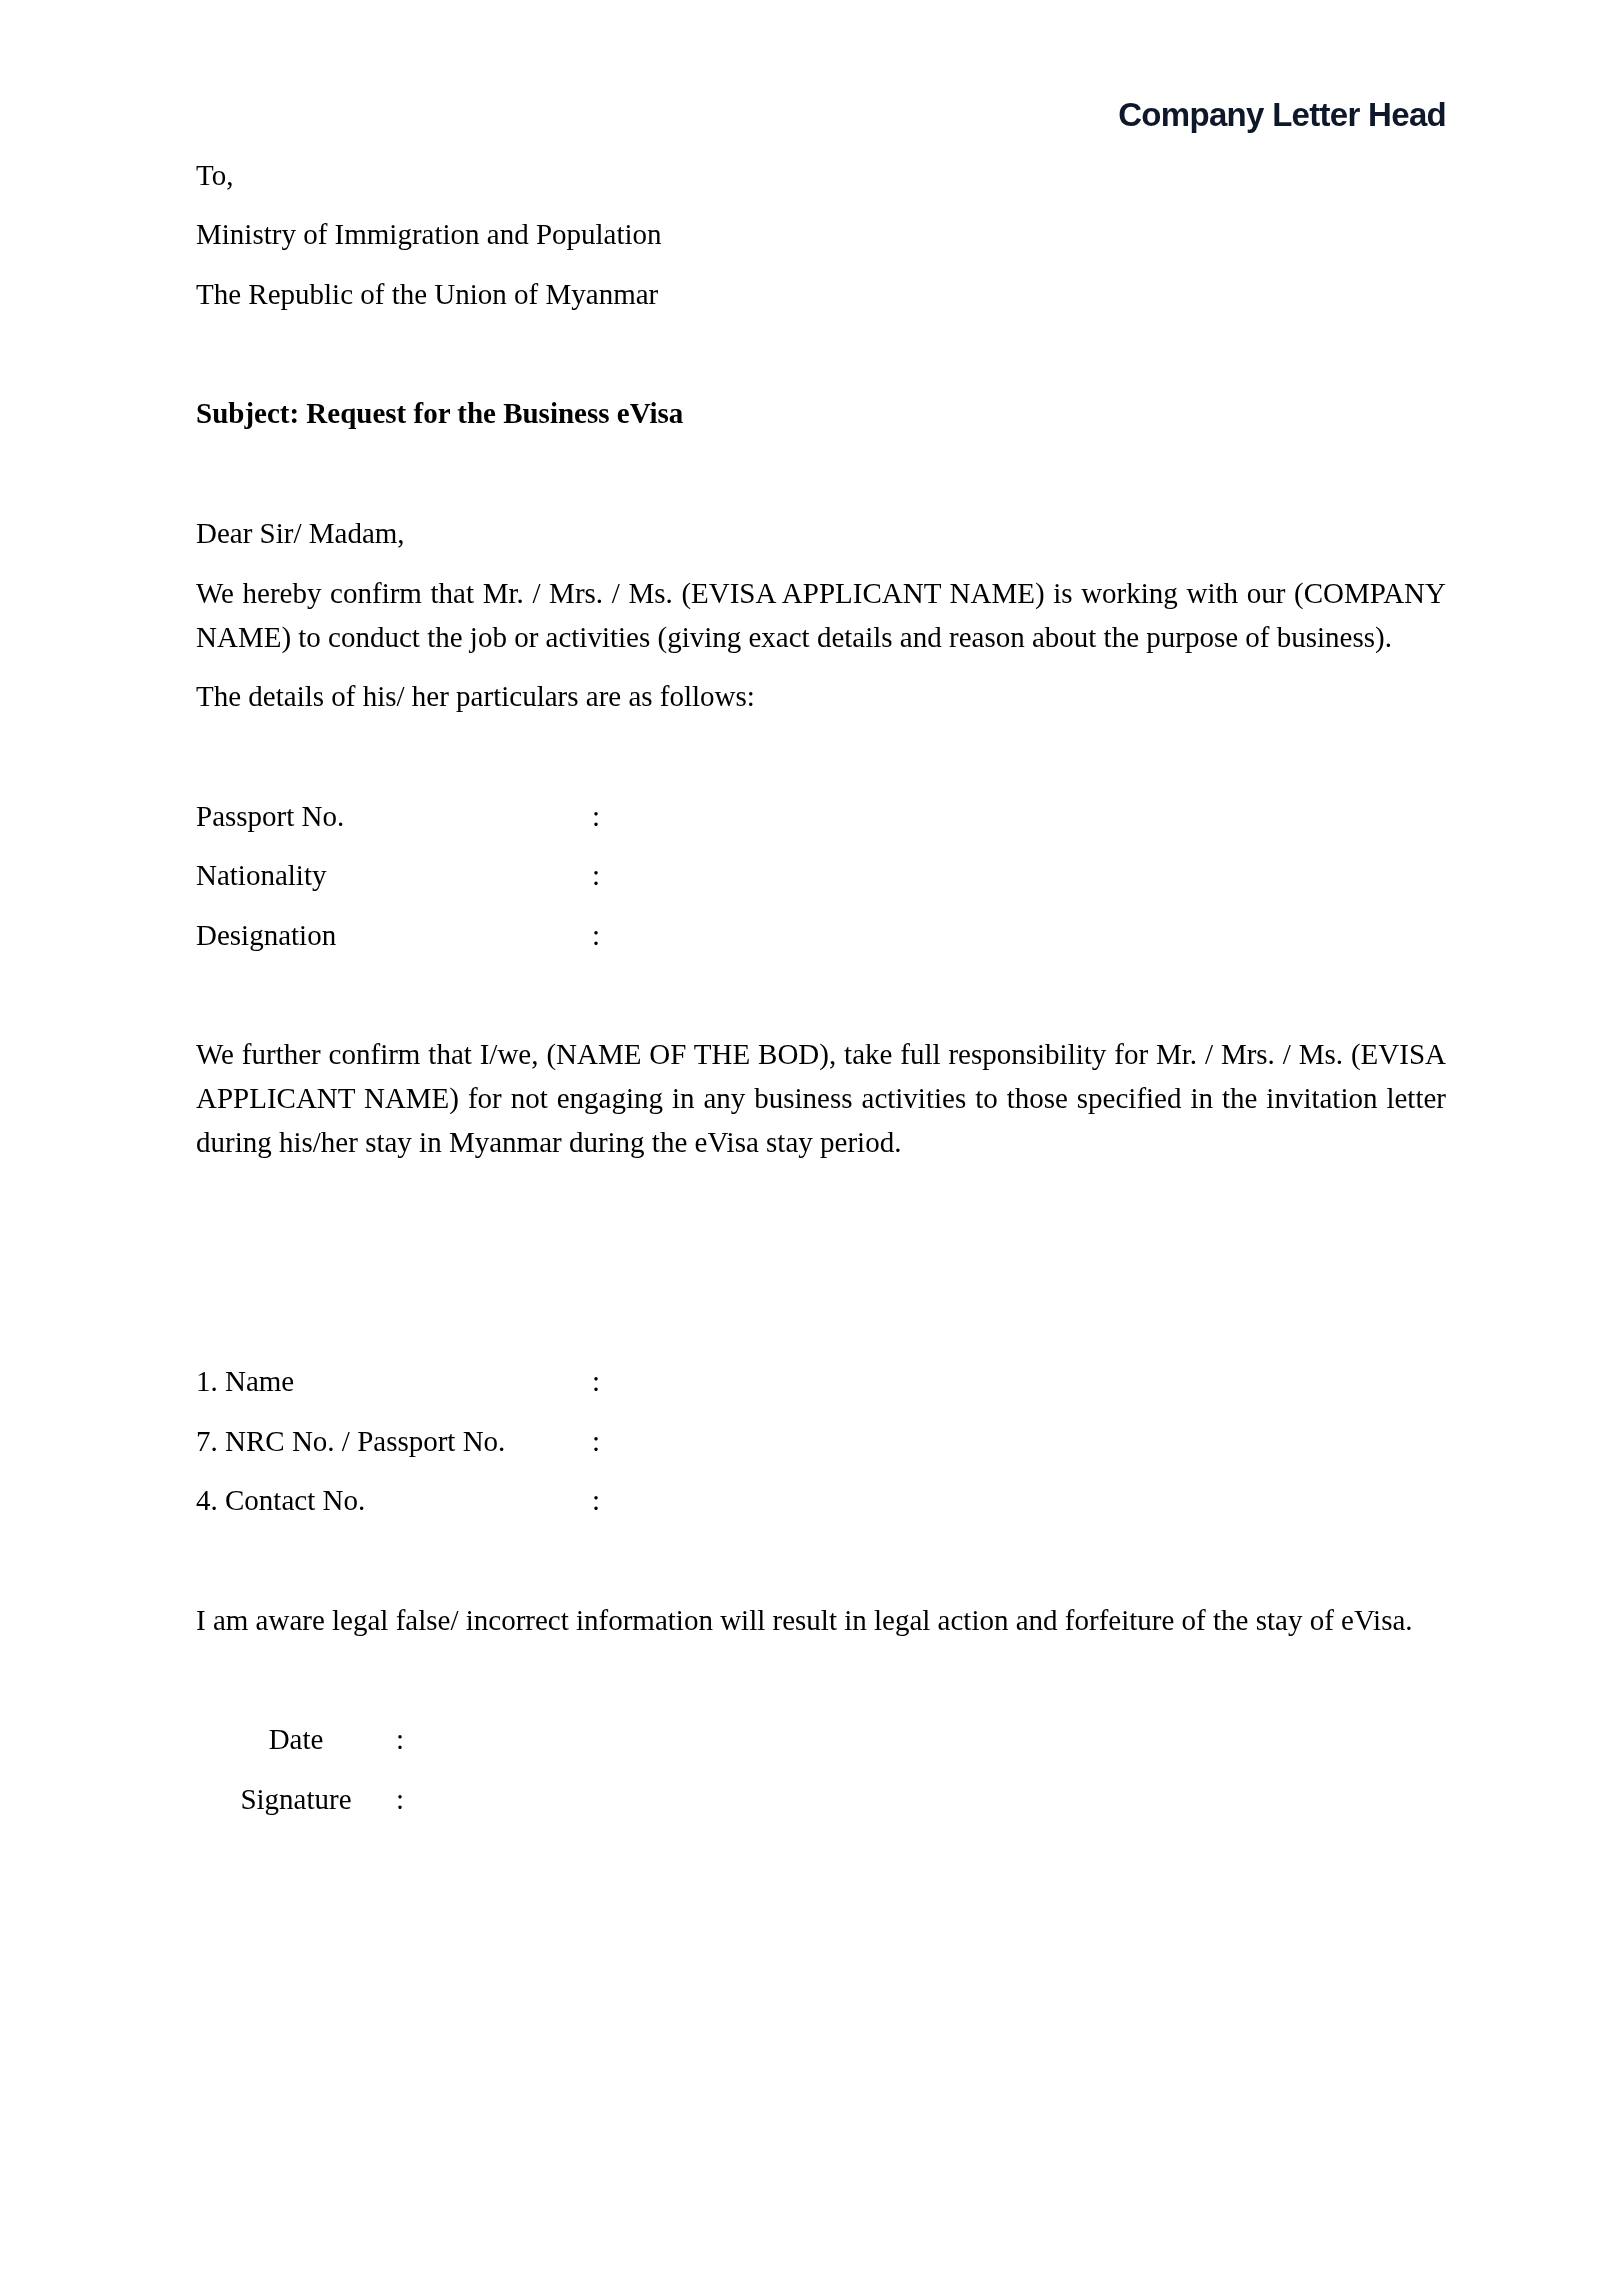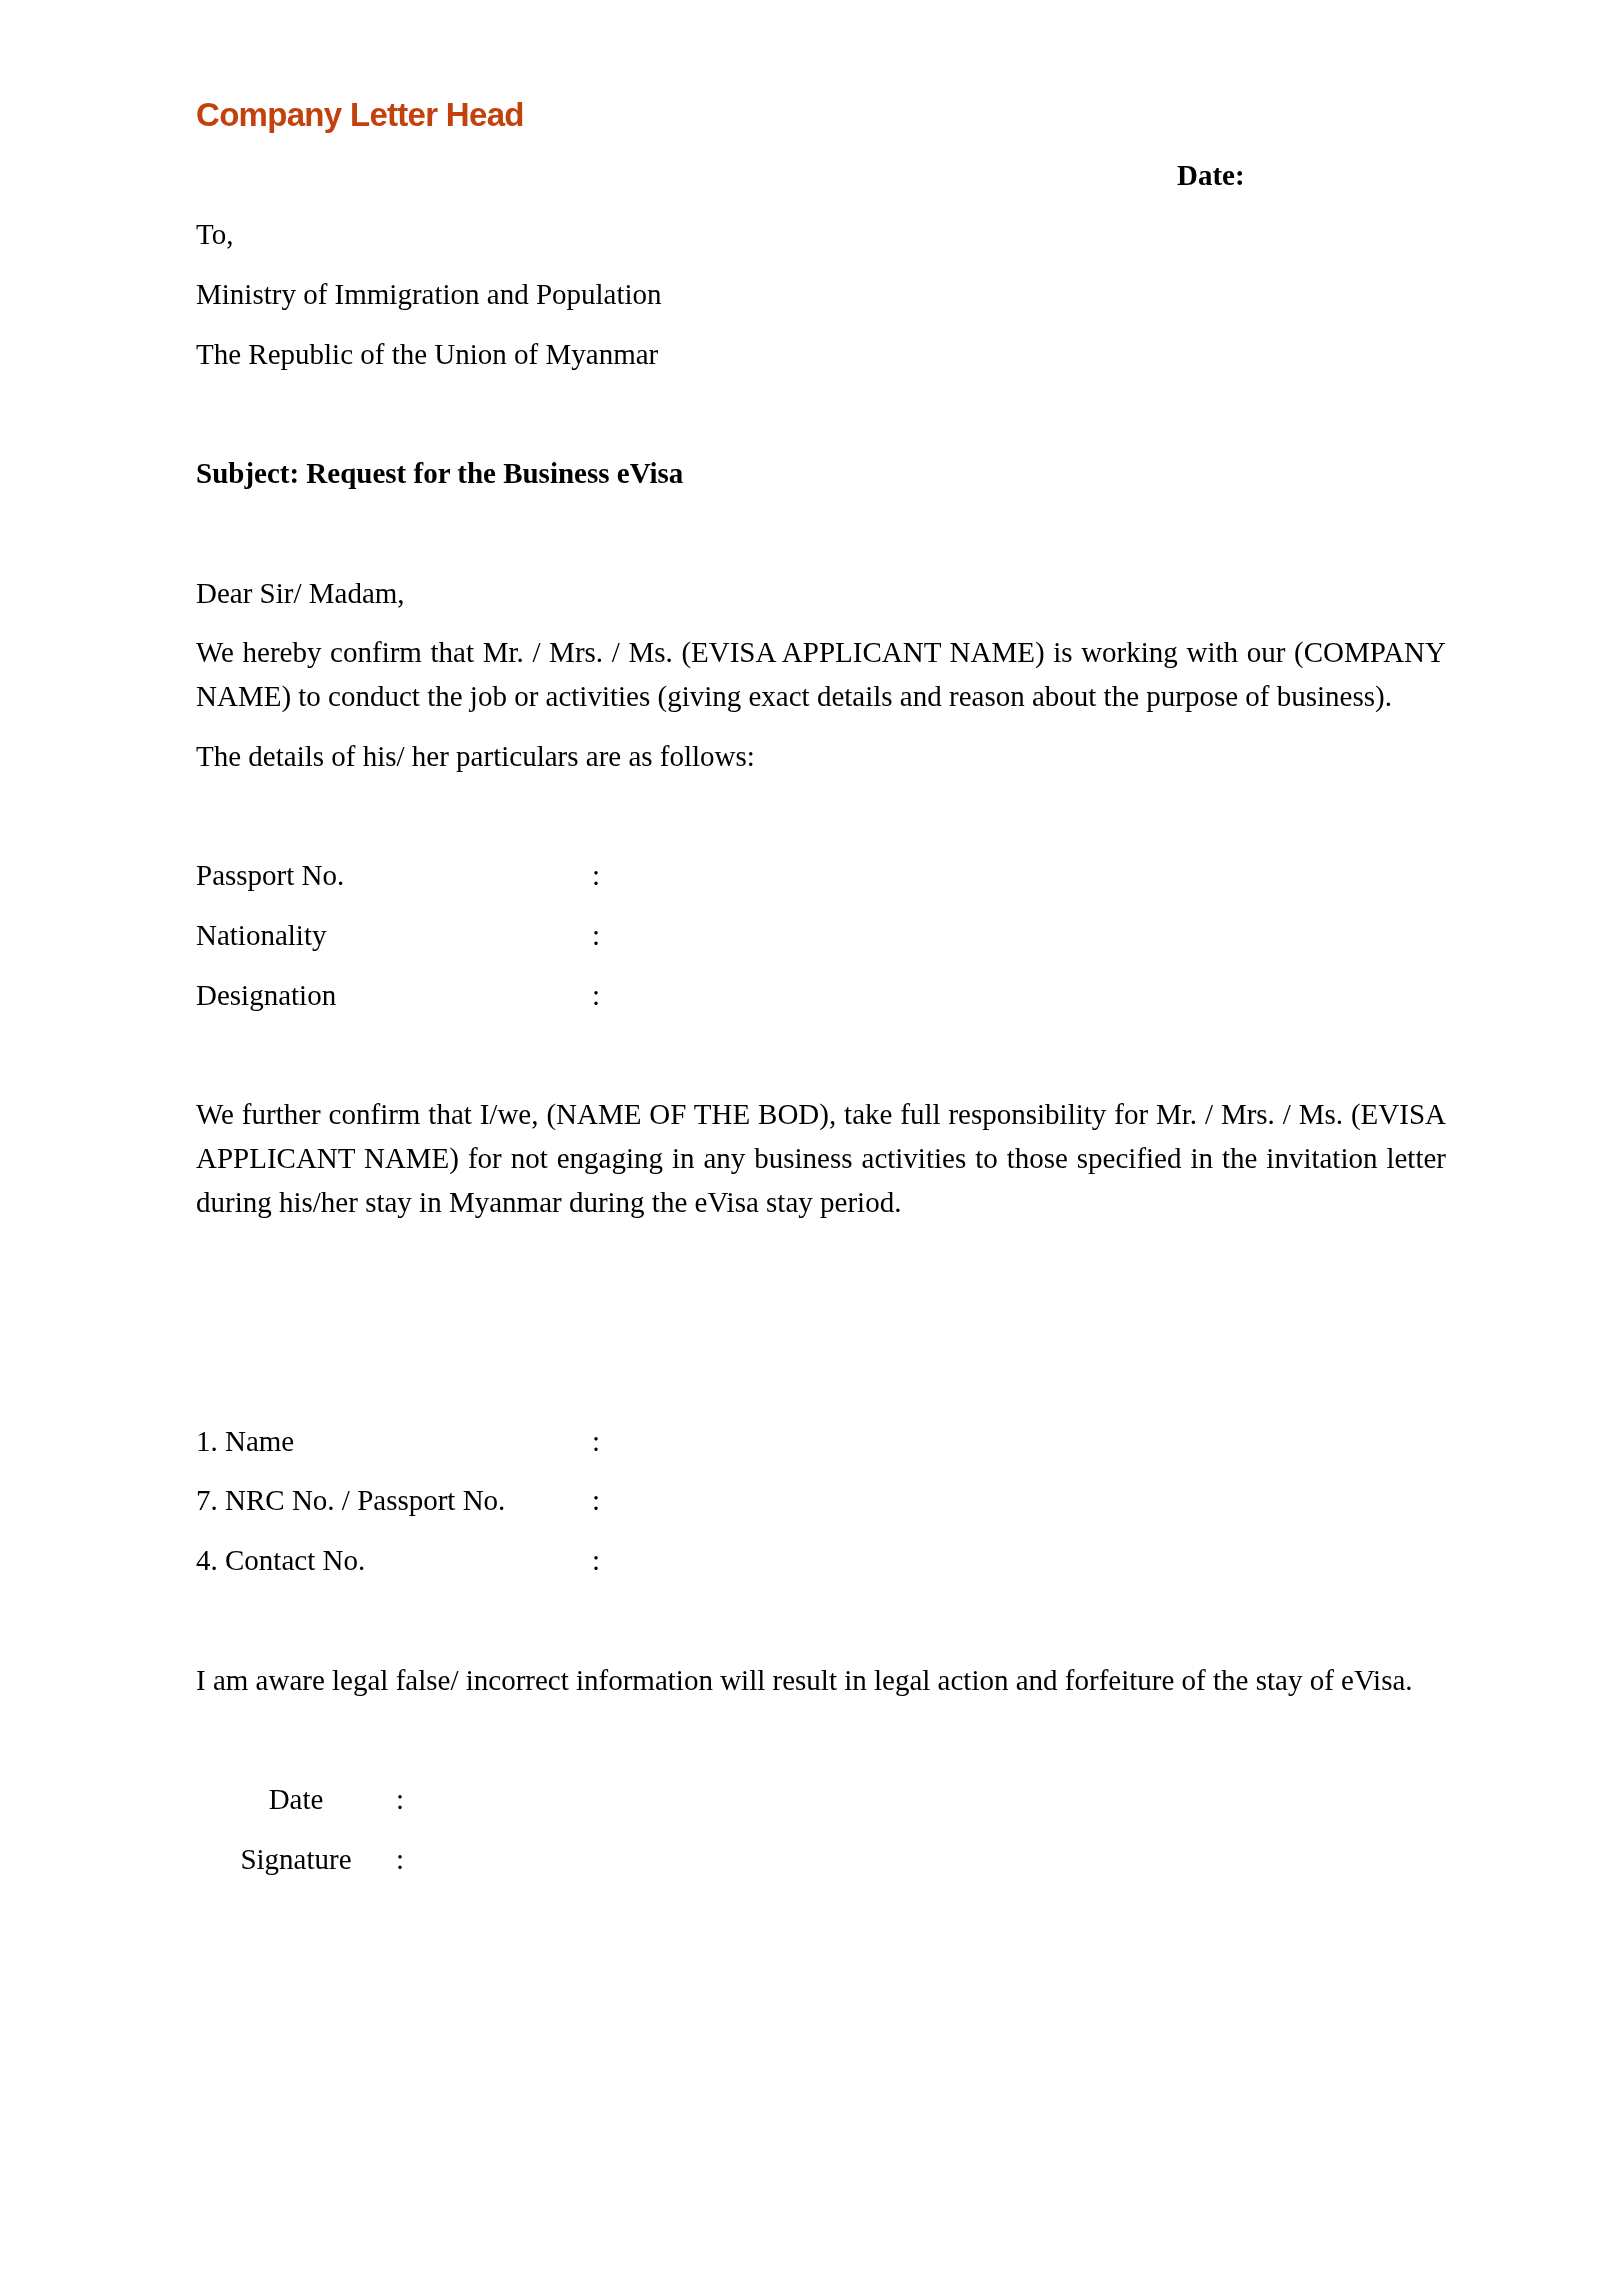--- a/index.html
+++ b/index.html
@@ -20,26 +20,26 @@
     color: #000000;
   }
   .pblock {
     margin: 0 0 15.7px 0;
     min-height: 44px;
   }
   .blank {
     height: 44px;
   }
   .letterhead {
-    text-align: left;
+    text-align: right;
     font-family: "Liberation Sans", "DejaVu Sans", sans-serif;
     font-weight: bold;
     font-size: 33px;
     letter-spacing: -0.7px;
-    color: #c2410c;
+    color: #0f172a;
   }
   .date-line {
     padding-left: 981px;
   }
   .bold {
     font-weight: bold;
   }
   .justify {
     text-align: justify;
   }
@@ -56,21 +56,20 @@
     text-align: center;
   }
 </style>
 </head>
 <body>
 
 <div class="page">
 
   <div class="pblock letterhead">Company Letter Head</div>
 
-  <div class="pblock date-line"><span class="bold">Date:</span></div>
 
   <div class="pblock">To,</div>
   <div class="pblock">Ministry of Immigration and Population</div>
   <div class="pblock">The Republic of the Union of Myanmar</div>
 
   <div class="pblock blank"></div>
 
   <div class="pblock bold">Subject: Request for the Business eVisa</div>
 
   <div class="pblock blank"></div>

